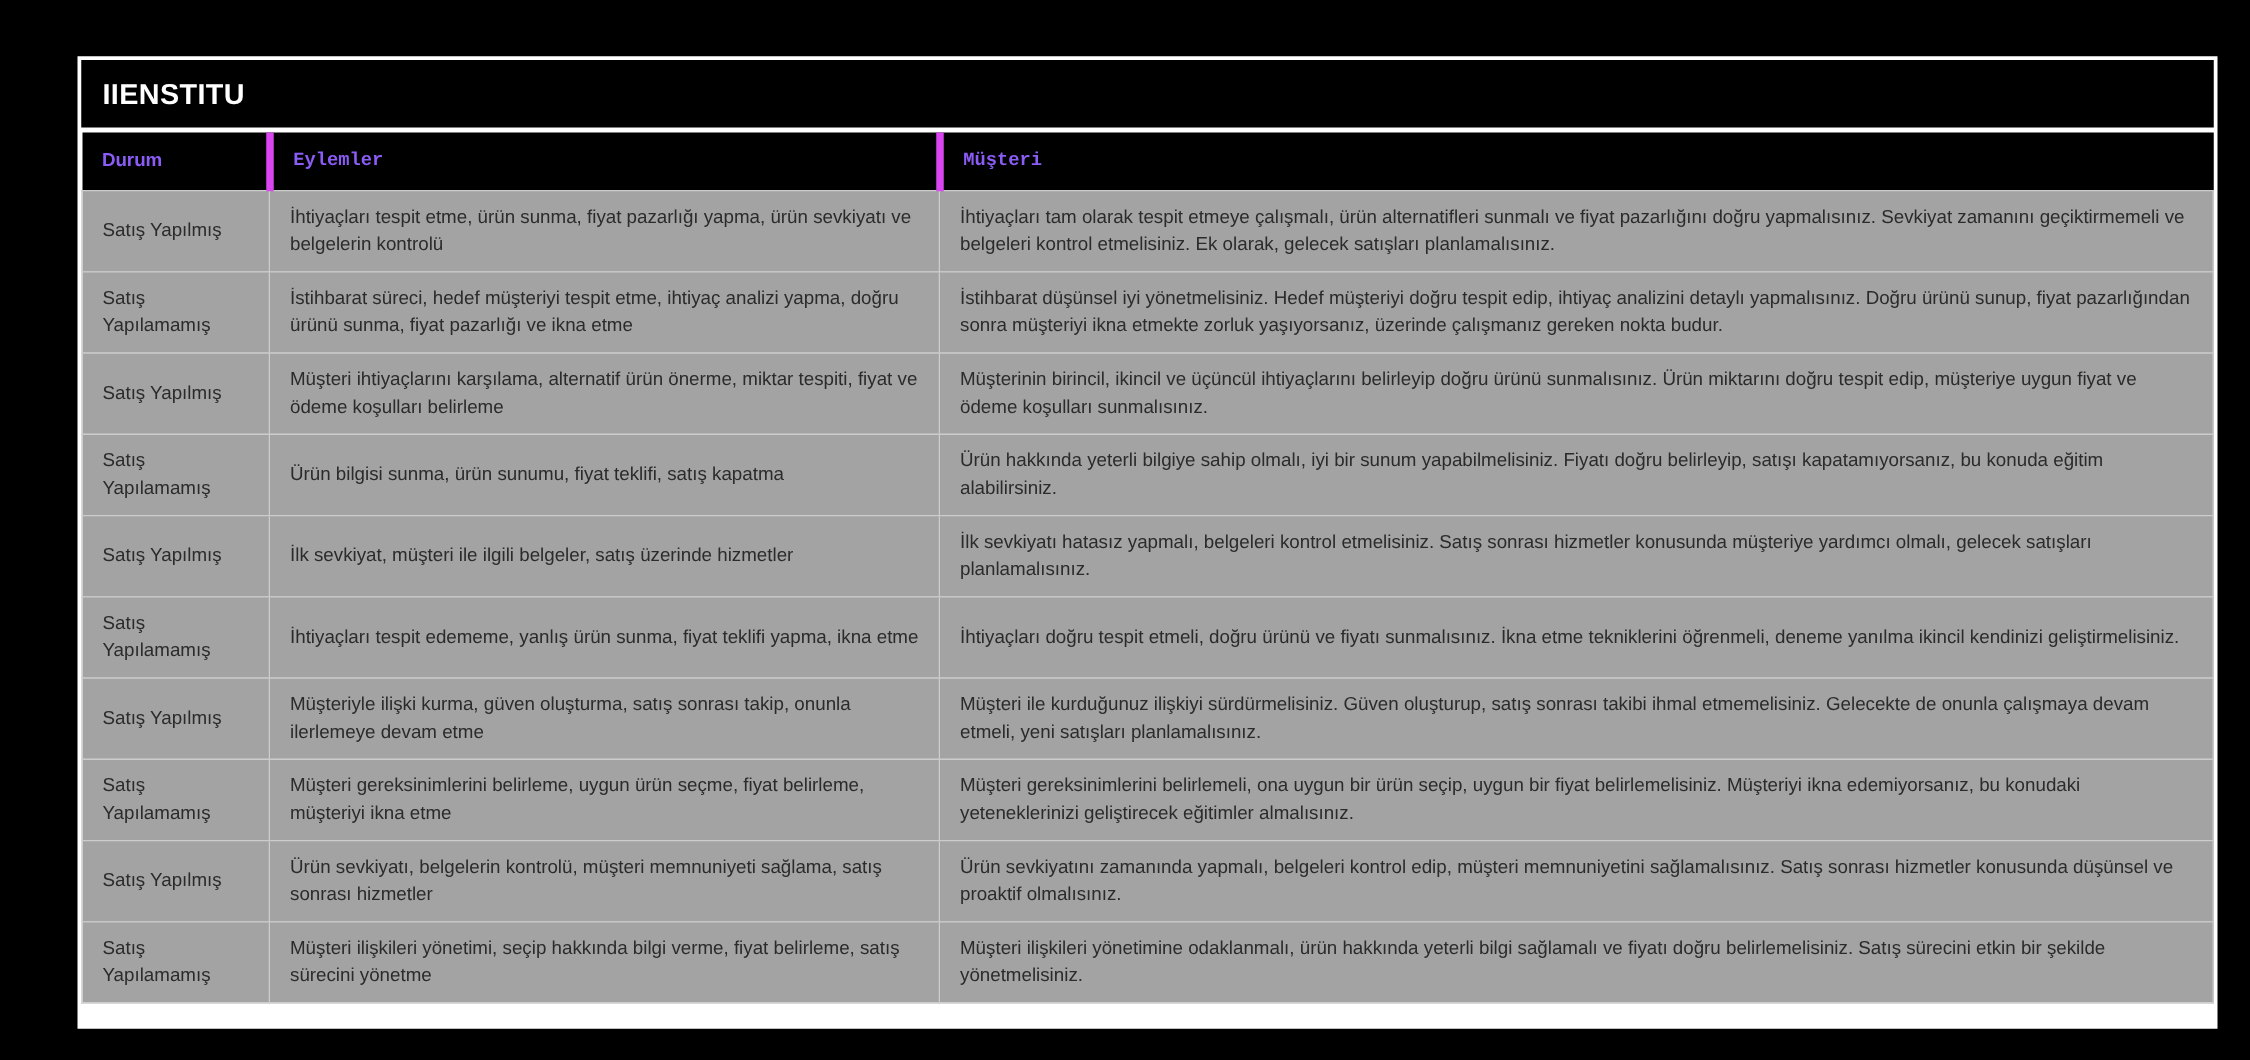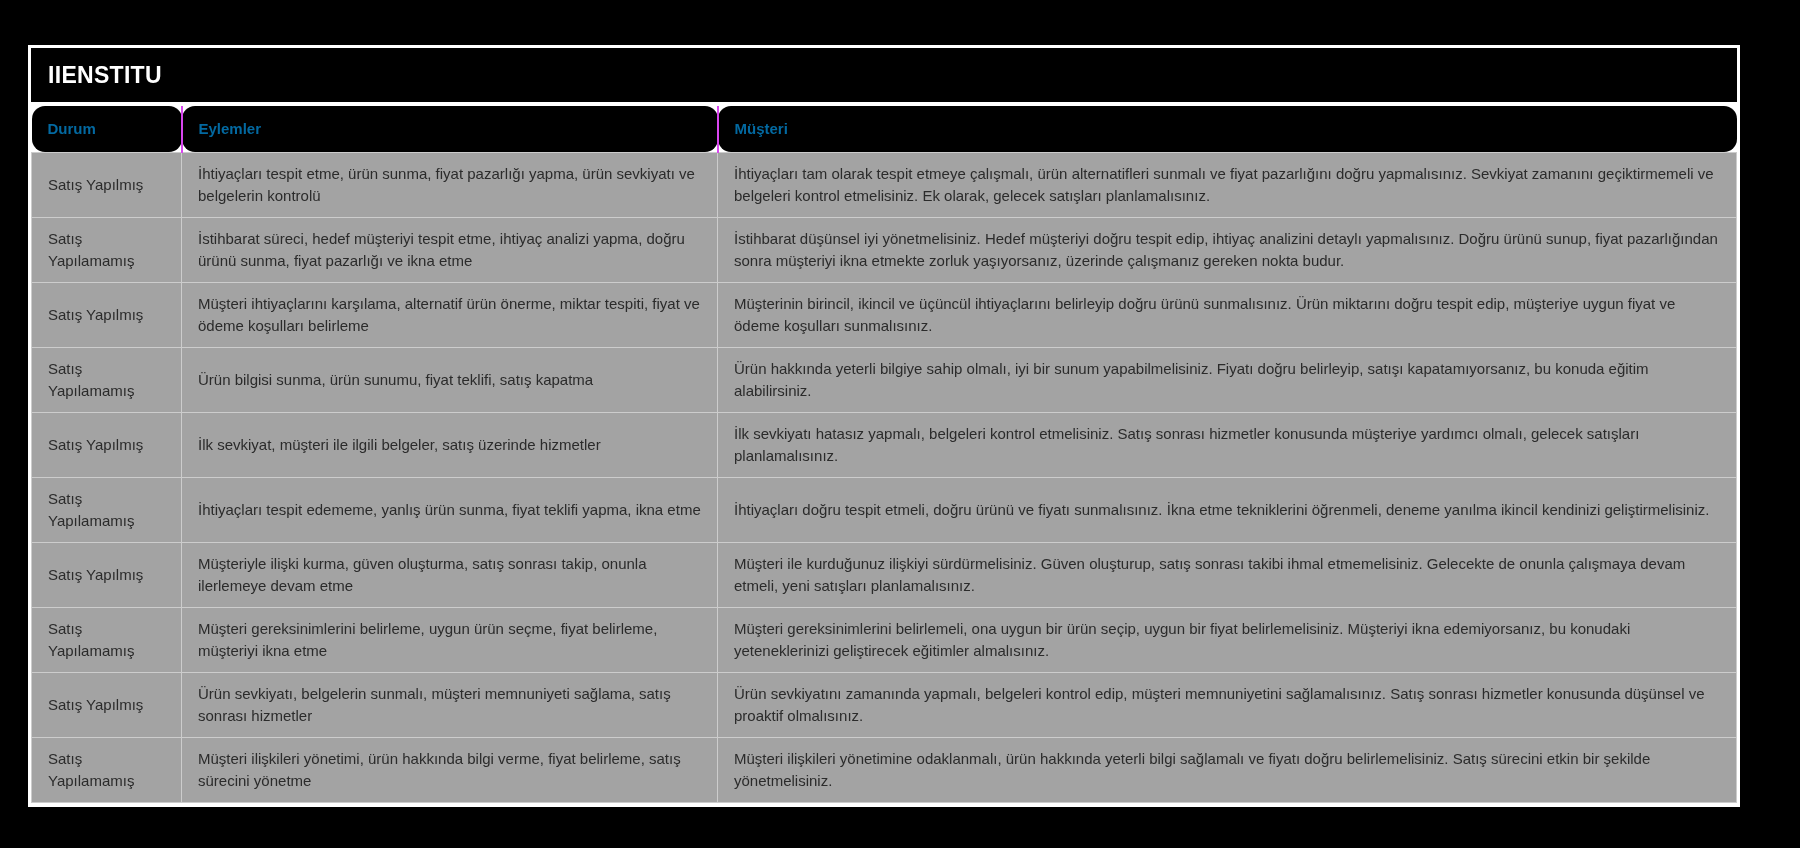--- a/index.html
+++ b/index.html
@@ -8,25 +8,25 @@
     background: #000000;
     width: 1800px;
     height: 848px;
     font-family: "Liberation Sans", "DejaVu Sans", sans-serif;
     overflow: hidden;
   }
   * { box-sizing: border-box; }
 
   .report-card {
     position: absolute;
-    left: 28px;
+    left: 62px;
     top: 45px;
     width: 1712px;
     background: #ffffff;
-    padding: 3px 3px 4px 3px;
+    padding: 3px 3px 20px 3px;
   }
 
   .title-bar {
     background: #000000;
     color: #ffffff;
     height: 54px;
     display: flex;
     align-items: center;
     padding-left: 17px;
     font-size: 23px;
@@ -36,30 +36,30 @@
   }
 
   table.sales-table {
     width: 100%;
     border-collapse: collapse;
     table-layout: fixed;
   }
 
   table.sales-table thead th {
     background: #000000;
-    color: #0369a1;
+    color: #8b5cf6;
     text-align: left;
     font-size: 15px;
     font-weight: 700;
     padding: 12px 16px;
     height: 46px;
-    border-radius: 13px;
   }
   table.sales-table thead th + th {
-    border-left: 2px solid #d946ef;
+    border-left: 6px solid #d946ef;
+    font-family: Liberation Mono, monospace;
   }
 
   table.sales-table tbody td {
     border: 1px solid #cccccc;
     padding: 10px 16px;
     font-size: 15px;
     line-height: 22px;
     color: #2b2b2b;
     vertical-align: middle;
   }
@@ -136,25 +136,25 @@
   </tr>
 
   <tr>
     <td>Satış Yapılamamış</td>
     <td>Müşteri gereksinimlerini belirleme, uygun ürün seçme, fiyat belirleme, müşteriyi ikna etme</td>
     <td>Müşteri gereksinimlerini belirlemeli, ona uygun bir ürün seçip, uygun bir fiyat belirlemelisiniz. Müşteriyi ikna edemiyorsanız, bu konudaki yeteneklerinizi geliştirecek eğitimler almalısınız.</td>
   </tr>
 
   <tr>
     <td>Satış Yapılmış</td>
-    <td>Ürün sevkiyatı, belgelerin sunmalı, müşteri memnuniyeti sağlama, satış sonrası hizmetler</td>
+    <td>Ürün sevkiyatı, belgelerin kontrolü, müşteri memnuniyeti sağlama, satış sonrası hizmetler</td>
     <td>Ürün sevkiyatını zamanında yapmalı, belgeleri kontrol edip, müşteri memnuniyetini sağlamalısınız. Satış sonrası hizmetler konusunda düşünsel ve proaktif olmalısınız.</td>
   </tr>
 
   <tr>
     <td>Satış Yapılamamış</td>
-    <td>Müşteri ilişkileri yönetimi, ürün hakkında bilgi verme, fiyat belirleme, satış sürecini yönetme</td>
+    <td>Müşteri ilişkileri yönetimi, seçip hakkında bilgi verme, fiyat belirleme, satış sürecini yönetme</td>
     <td>Müşteri ilişkileri yönetimine odaklanmalı, ürün hakkında yeterli bilgi sağlamalı ve fiyatı doğru belirlemelisiniz. Satış sürecini etkin bir şekilde yönetmelisiniz.</td>
   </tr>
 </tbody>
   </table>
 
 </div>
 
 </body></html>

